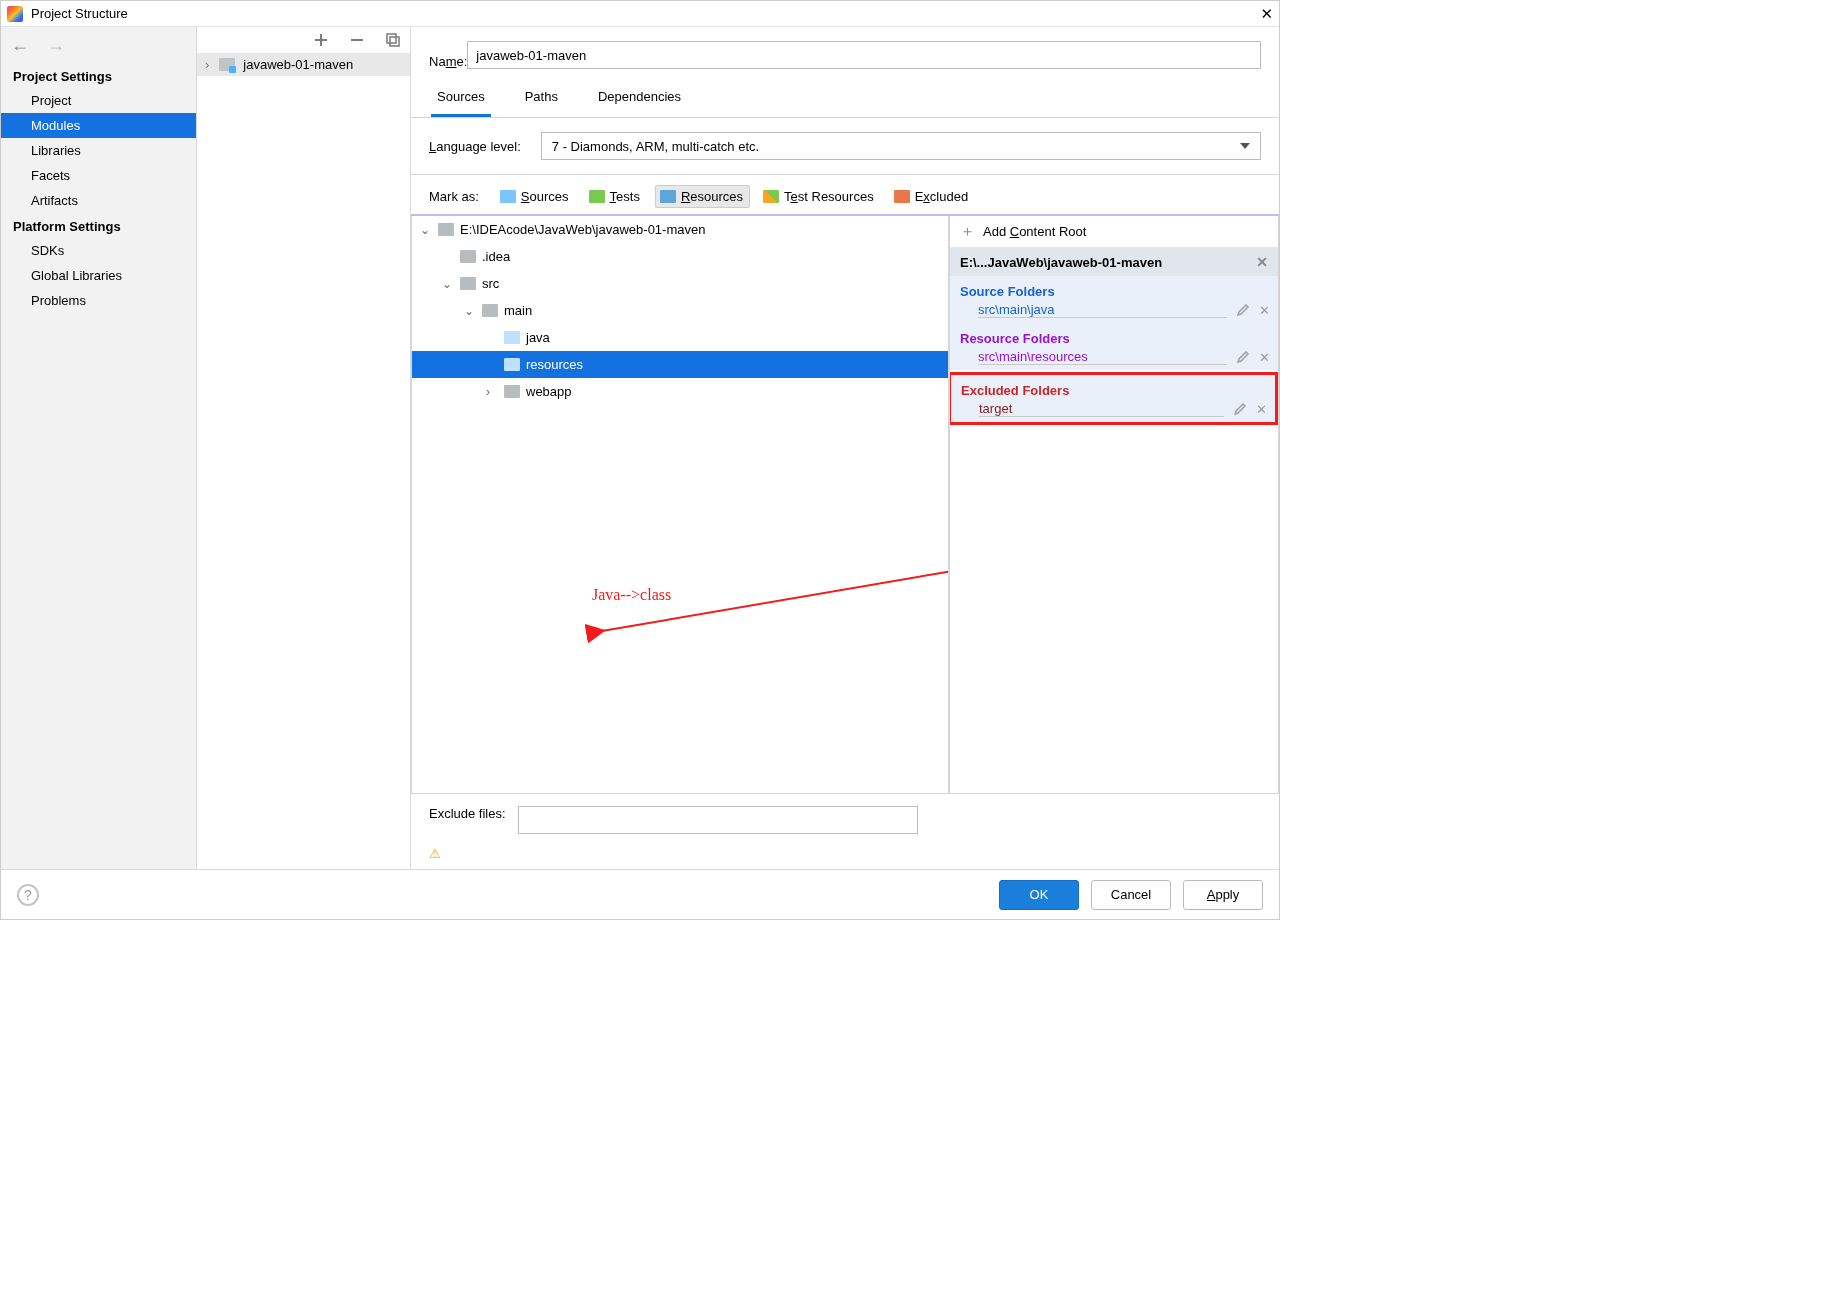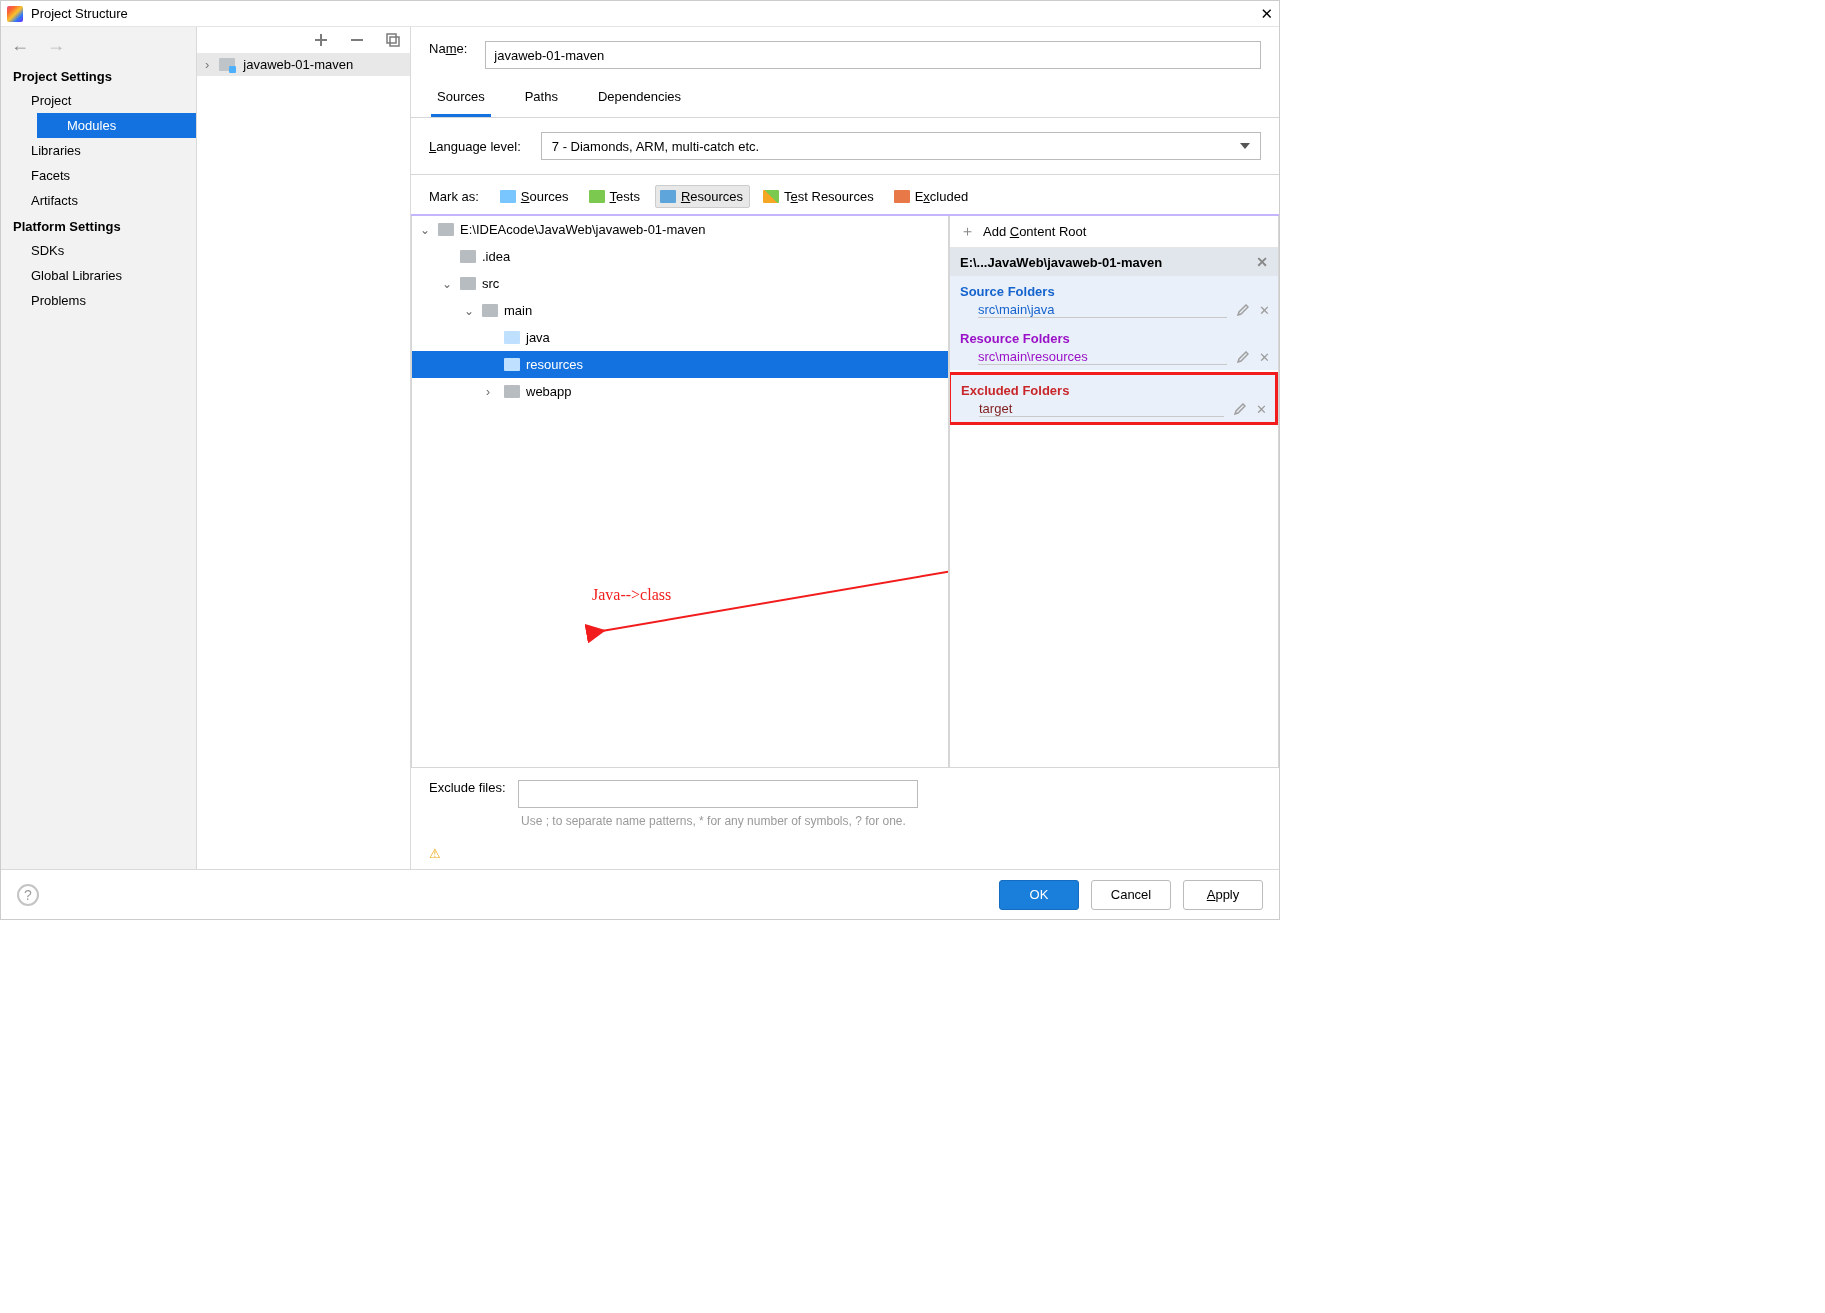--- a/index.html
+++ b/index.html
@@ -9,31 +9,31 @@
   .titlebar .appicon { width:16px; height:16px; background:linear-gradient(135deg,#e94680 0%,#fa6a2e 25%,#f9c12e 50%,#2e78f9 75%,#6d2ef9 100%); border-radius:2px; margin-right:8px;}
   .titlebar .title { font-size:13px; }
   .titlebar .close { margin-left:auto; font-size:15px; cursor:pointer;}
   .body { flex:1; display:flex; min-height:0;}
   .sidebar { width:196px; background:#f2f2f2; border-right:1px solid #d9d9d9; display:flex; flex-direction:column;}
   .sidebar-top { display:flex; align-items:center; height:36px; padding:0 10px; gap:18px;}
   .nav-arrow { color:#888; font-size:18px; line-height:1;}
   .nav-arrow.dis { color:#bbb;}
   .side-heading { font-weight:bold; padding:6px 12px 4px 12px; font-size:13px;}
   .side-item { padding:5px 12px 5px 30px; cursor:pointer; font-size:13px;}
-  .side-item.selected { background:#1372df; color:#fff;margin-left:36px;}
+  .side-item.selected { background:#1372df; color:#fff;}
   .mid-panel { width:214px; border-right:1px solid #d9d9d9; display:flex; flex-direction:column;}
   .mid-toolbar { display:flex; align-items:center; justify-content:flex-end; padding:6px 10px; gap:22px;}
   .mid-toolbar svg { stroke:#7b7b7b;}
   .mid-list { flex:1; }
   .module-row { display:flex; align-items:center; gap:8px; padding:4px 8px 4px 8px; background:#e8e8e8;}
   .module-row .arrow { color:#777; font-size:13px; margin-right:2px;}
   .folder-icon-module { width:16px; height:13px; background:#bfc4c9; border-radius:1px; position:relative; }
   .folder-icon-module::after { content:''; position:absolute; right:-1px; bottom:-2px; width:7px; height:7px; background:#4db0ff; border-radius:1px;}
   .detail-panel { flex:1; display:flex; flex-direction:column; min-width:0;}
-  .name-row { display:flex; align-items:flex-start; padding:14px 18px 6px 18px; gap:18px;}
+  .name-row { display:flex; align-items:flex-end; padding:14px 18px 6px 18px; }
   .name-row label { font-size:13px;}
   .name-row input { flex:1; border:1px solid #bbb; height:28px; padding:0 8px; font-size:13px;}
   .tab-row { display:flex; padding:0 20px; gap:28px; border-bottom:1px solid #d6d6d6; margin-top:6px;}
   .tab-item { padding:8px 6px 10px 6px; cursor:pointer; font-size:13px; border-bottom:3px solid transparent;}
   .tab-item.active { border-bottom-color:#1372df; font-weight:500;}
   .lang-row { display:flex; align-items:center; padding:14px 18px 14px 18px; gap:20px; border-bottom:1px solid #d6d6d6;}
   .lang-select { flex:1; border:1px solid #bbb; height:28px; display:flex; align-items:center; justify-content:space-between; padding:0 10px; background:#fff; cursor:pointer;}
   .lang-select .caret { border-left:5px solid transparent; border-right:5px solid transparent; border-top:6px solid #555;}
   .mark-row { display:flex; align-items:center; padding:10px 18px 6px 18px; gap:8px; flex-wrap:wrap; border-bottom:2px solid #c4b5fd;}
   .mark-row .label { margin-right:8px;}
@@ -266,21 +266,20 @@
                   <span style="color:#9b9b9b;cursor:pointer;">✕</span>
                 </div>
               </div>
             </div>
         </div>
       </div>
       <div class="exclude-row">
         <span>Exclude files:</span>
         <input type="text" value="" style="">
       </div>
-      <div class="exclude-hint">Use ; to separate name patterns, * for any number of symbols, ? for one.</div>
       <div class="warn-row">
         <span class="warn-ic">⚠</span>
       </div>
     </div>
   </div>
   <div class="bottom-bar">
     <div class="help-ic">?</div>
     <button class="btn primary">OK</button>
     <button class="btn">Cancel</button>
     <button class="btn"><u class="shortcut">A</u>pply</button>

